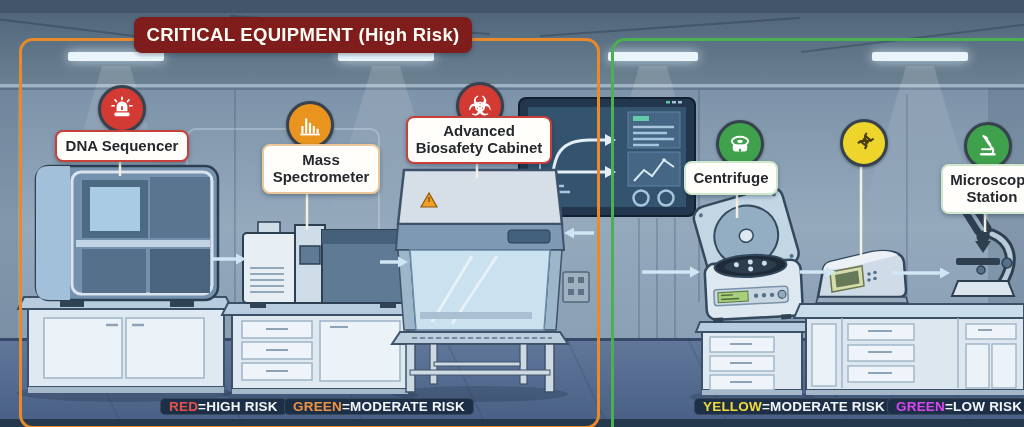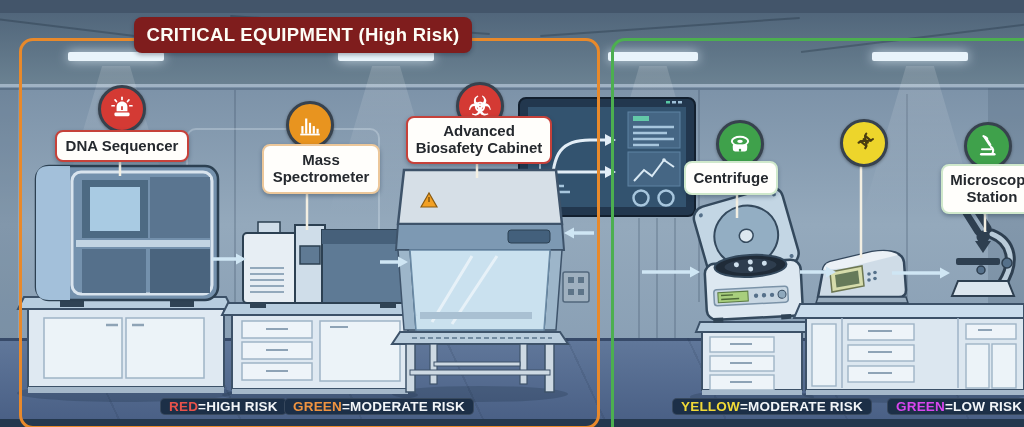--- a/index.html
+++ b/index.html
@@ -61,21 +61,21 @@
   #label-mass{left:262px;top:144px;width:102px;height:42px;border:2.5px solid #ecc79a;}
   #label-bio{left:406px;top:116px;width:130px;height:40px;border:2.5px solid #c6413a;}
   #label-cent{left:684px;top:161px;width:78px;height:26px;border:2.5px solid #cfe8cb;}
   #label-pcr{left:810px;top:161px;width:92px;height:42px;border:2.5px solid #e6d44f;}
   #label-micro{left:941px;top:164px;width:86px;height:42px;border:2.5px solid #cfe8cb;}
 
   
   .legend-badge{top:398px;height:17px;background:#1c2f47;border-radius:5px;display:flex;align-items:center;
                 padding:0 9px;font-size:13.5px;font-weight:bold;color:#f2f5f8;letter-spacing:.2px;
                 box-shadow:inset 0 0 0 1px rgba(255,255,255,.12);white-space:nowrap;}
-  #legend-red{left:160px;} #legend-orange{left:284px;} #legend-yellow{left:672px;} #legend-green{left:887px;}
+  #legend-red{left:160px;} #legend-orange{left:284px;} #legend-yellow{left:694px;} #legend-green{left:887px;}
   #legend-red .term{color:#e8524a;} #legend-orange .term{color:#ef9340;}
   #legend-yellow .term{color:#f1d937;} #legend-green .term{color:#d946ef;}
 </style>
 </head>
 <body>
 
 <div class="stage">
 
   <div class="abs ceiling-top"></div>
   <div class="abs ceiling"></div>

